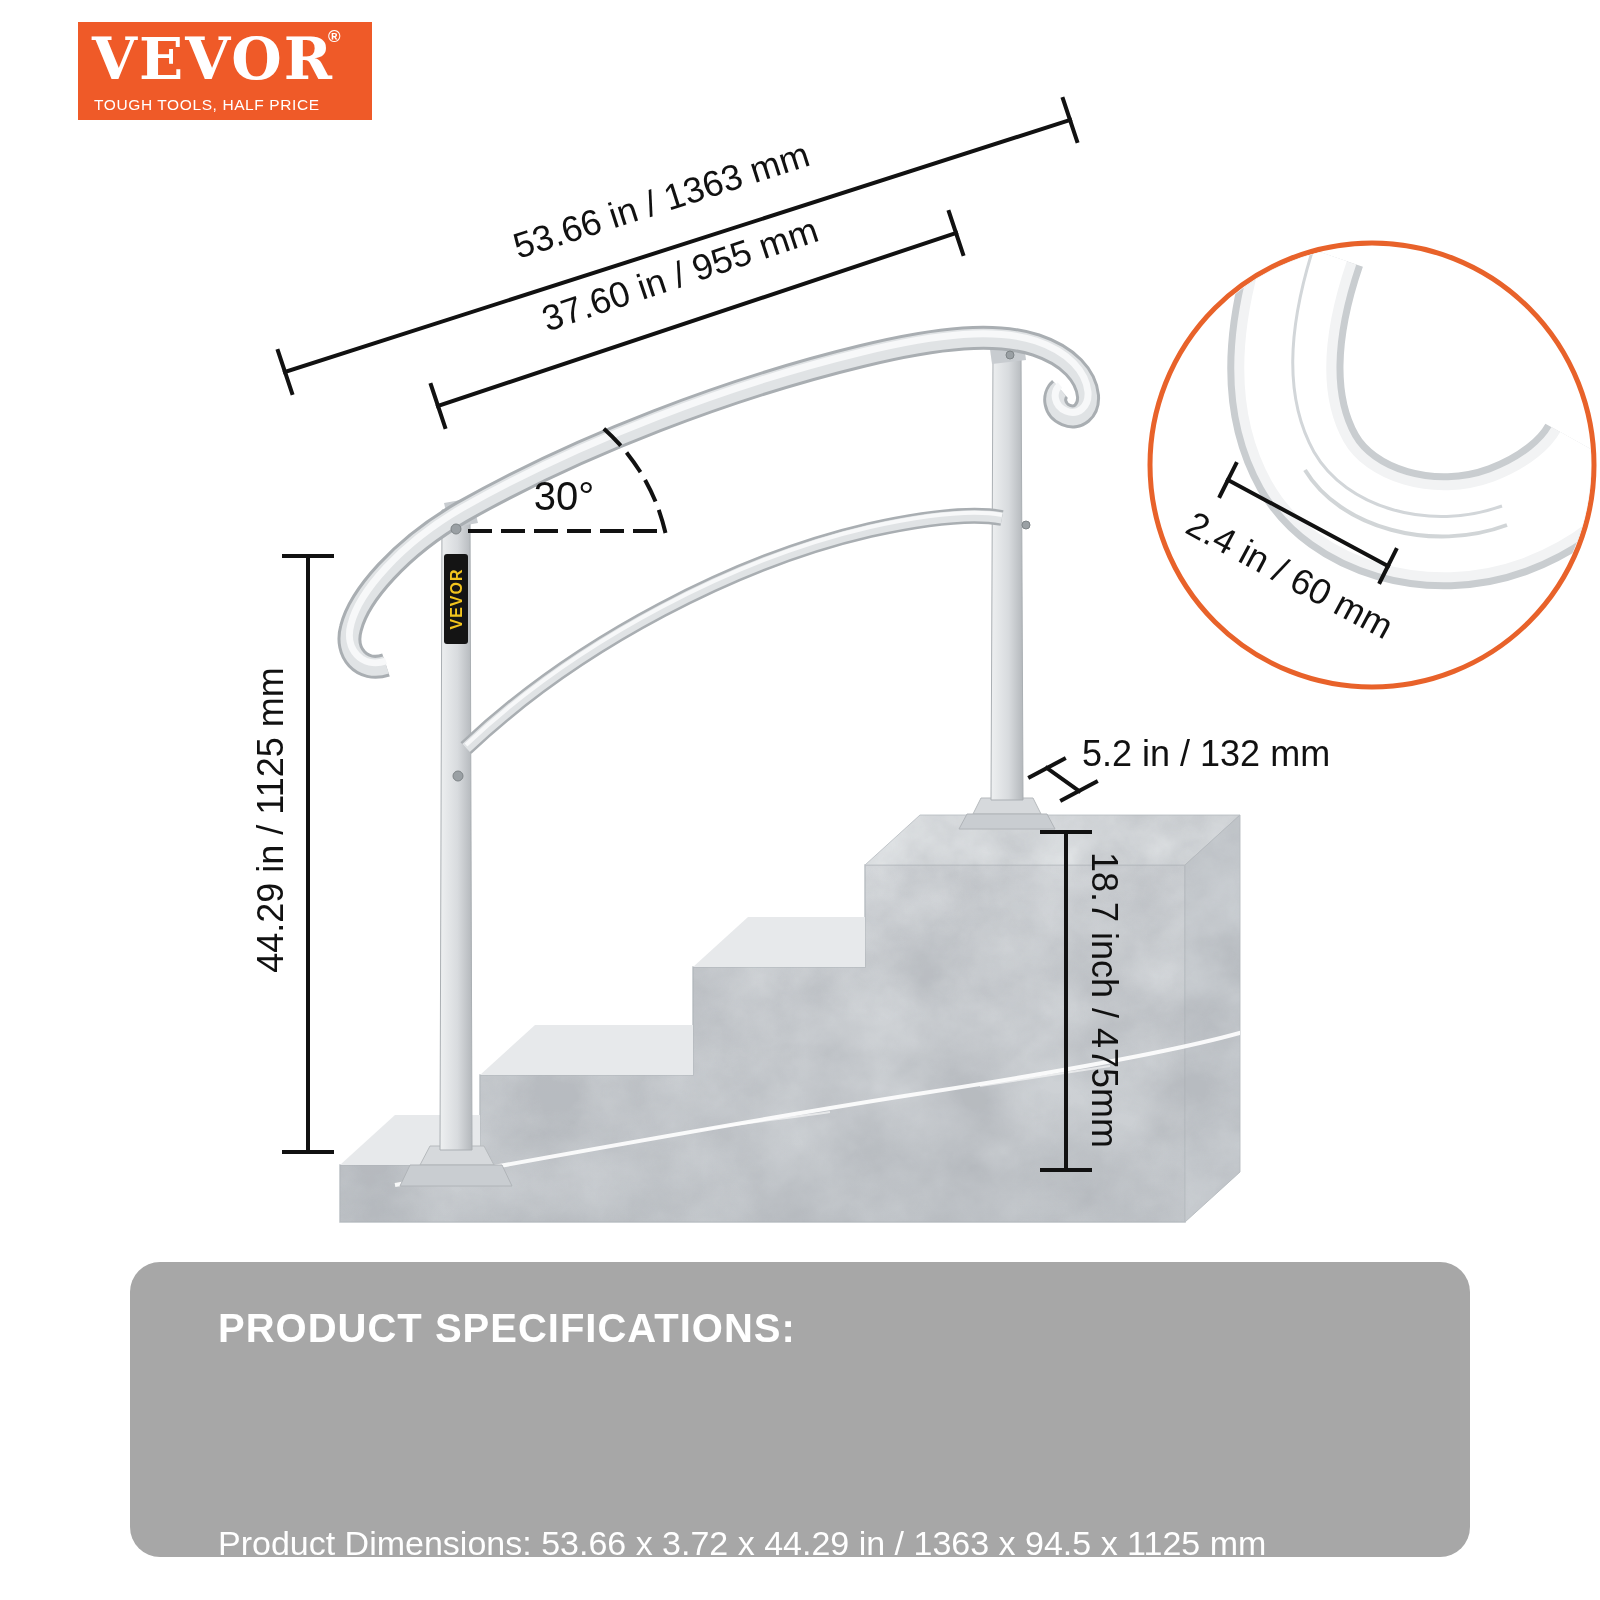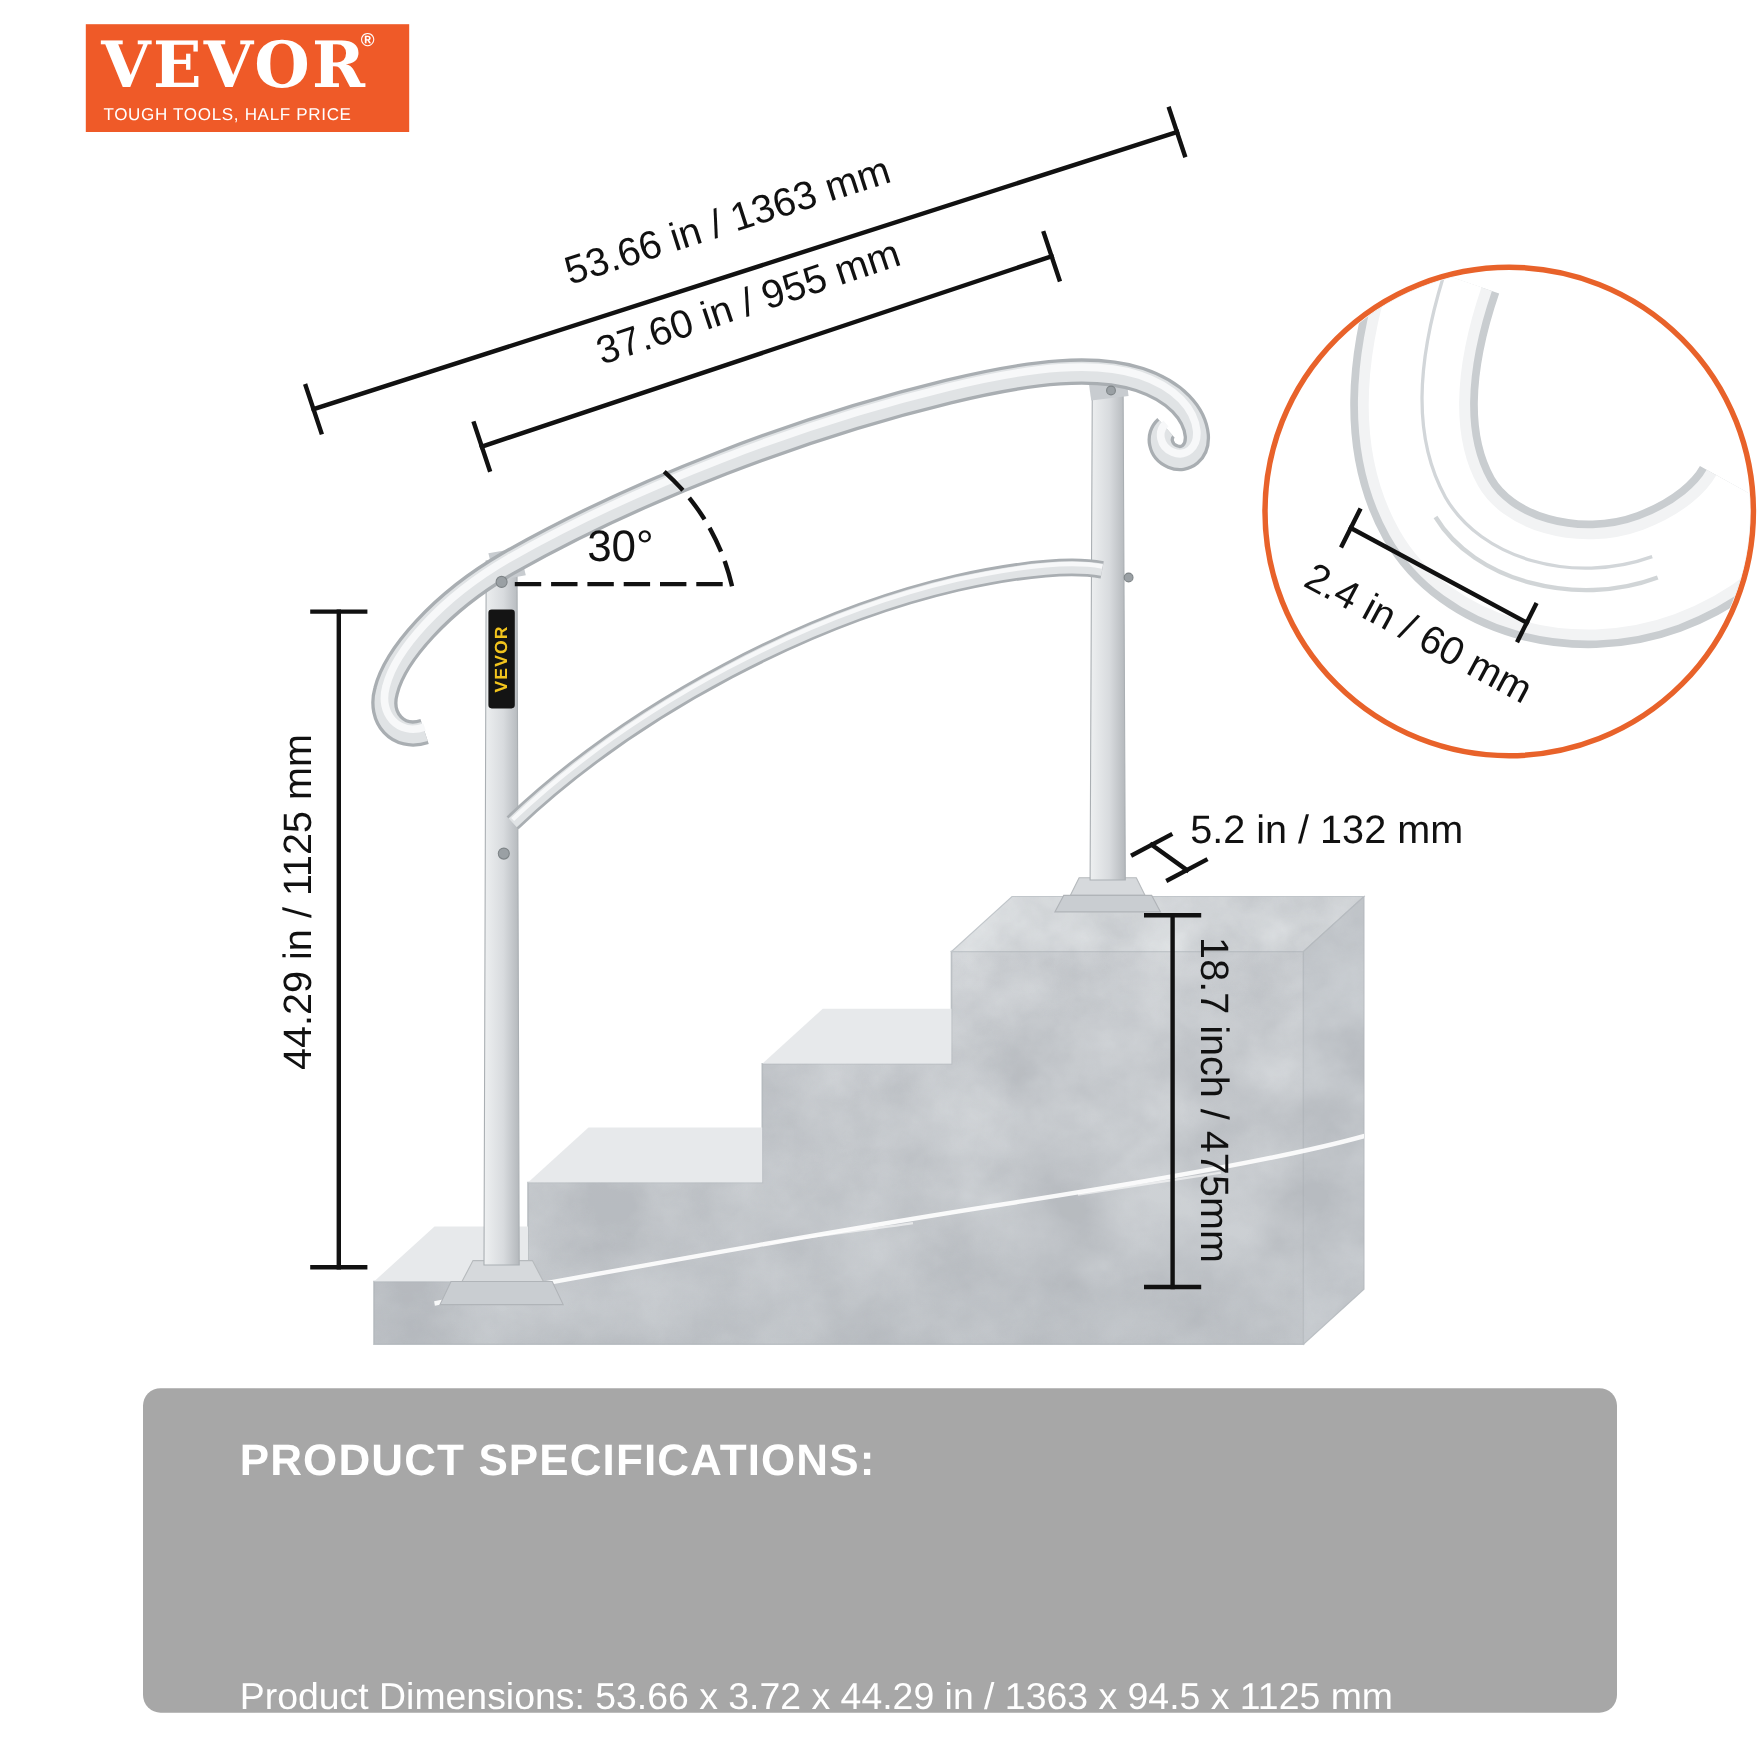--- a/index.html
+++ b/index.html
@@ -10,21 +10,21 @@
   .logo-name{position:absolute;left:14px;top:8px;color:#ffffff;
              font-family:"DejaVu Serif",serif;font-weight:700;font-size:58px;line-height:1;
              letter-spacing:2px;white-space:nowrap;}
   .logo-reg{position:absolute;left:250px;top:5px;color:#ffffff;font-size:17px;font-weight:700;}
   .logo-tagline{position:absolute;left:16px;top:74px;color:#ffffff;font-size:15.5px;font-weight:400;
                 letter-spacing:0.6px;white-space:nowrap;}
   
   .art{position:absolute;left:0;top:0;width:1600px;height:1600px;}
   
   .spec-panel{position:absolute;left:130px;top:1262px;width:1340px;height:295px;
-              background:#A7A7A7;border-radius:16px;color:#ffffff;}
+              background:#A7A7A7;border-radius:30px;color:#ffffff;}
   .spec-title{position:absolute;left:88px;top:44px;font-size:40px;font-weight:700;
               letter-spacing:1px;white-space:nowrap;}
   .spec-line1{position:absolute;left:88px;top:166px;font-size:34px;font-weight:400;white-space:nowrap;}
   .spec-line2{position:absolute;left:88px;top:218px;font-size:34px;font-weight:400;white-space:nowrap;margin-top:44px;}
 </style>
 </head>
 <body>
 
 <div class="page">
 

